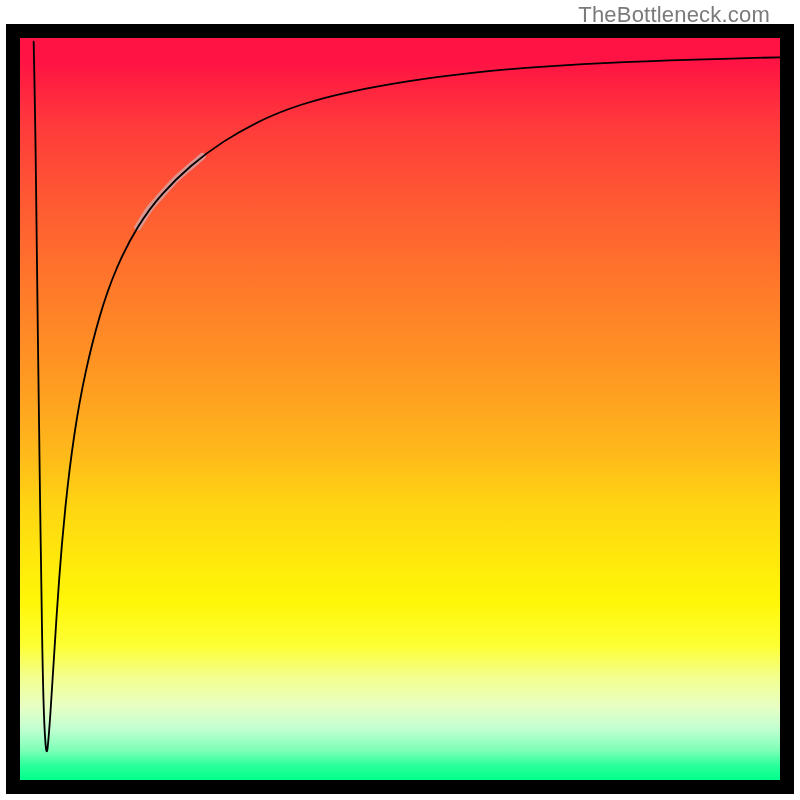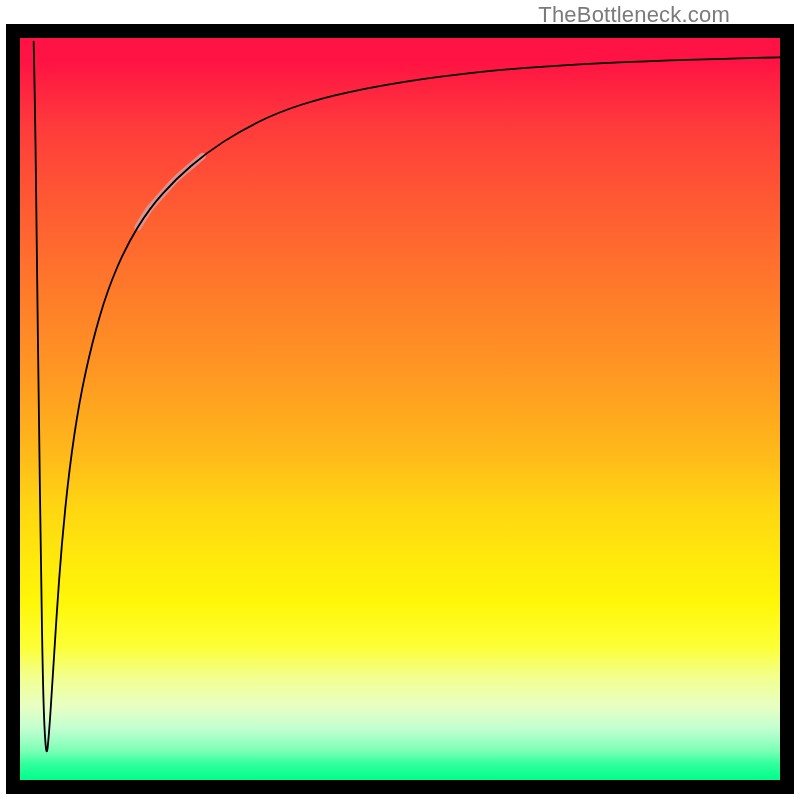--- a/index.html
+++ b/index.html
@@ -8,20 +8,21 @@
     width: 800px;
     height: 800px;
     background: #ffffff;
     font-family: Arial, Helvetica, sans-serif;
     overflow: hidden;
   }
   .stage {
     position: relative;
     width: 740px;
     height: 800px;
+    padding-left: 40px;
   }
   .watermark {
     position: absolute;
     top: 2px;
     right: 10px;
     color: #7a7a7a;
     font-size: 22px;
     font-weight: 500;
     letter-spacing: 0.2px;
     user-select: none;

